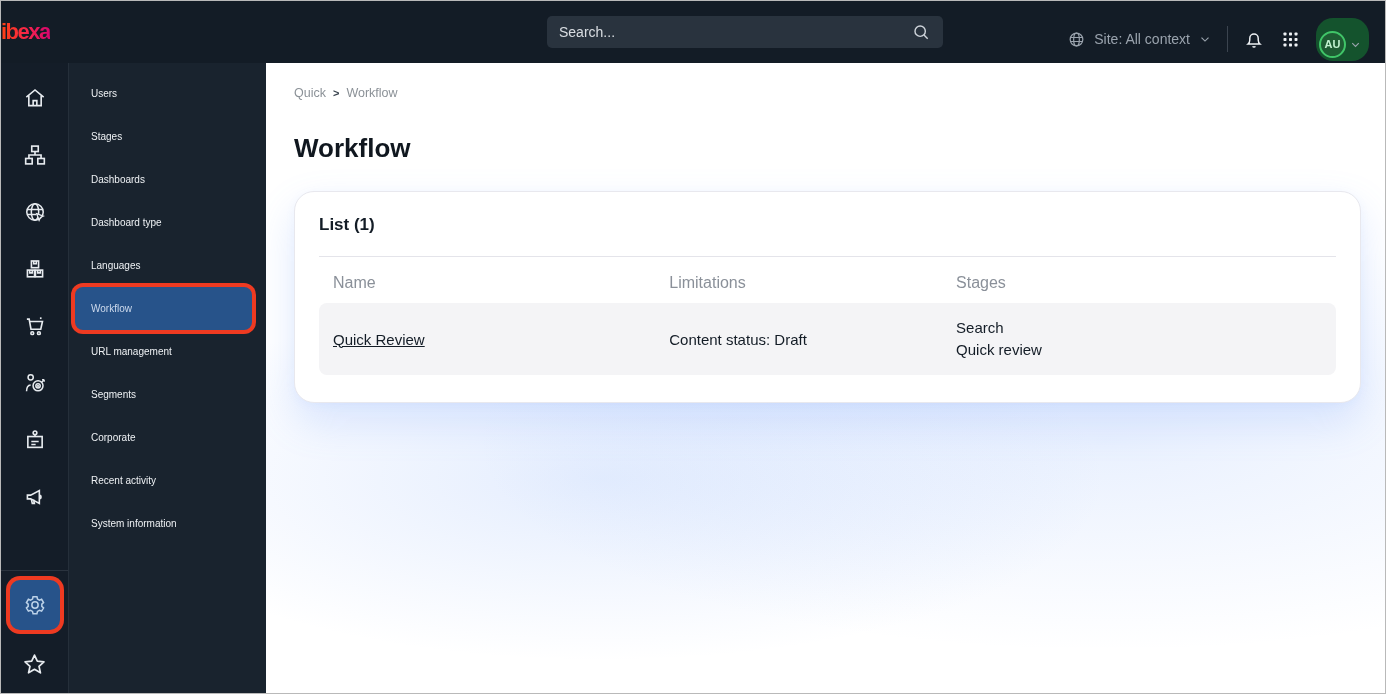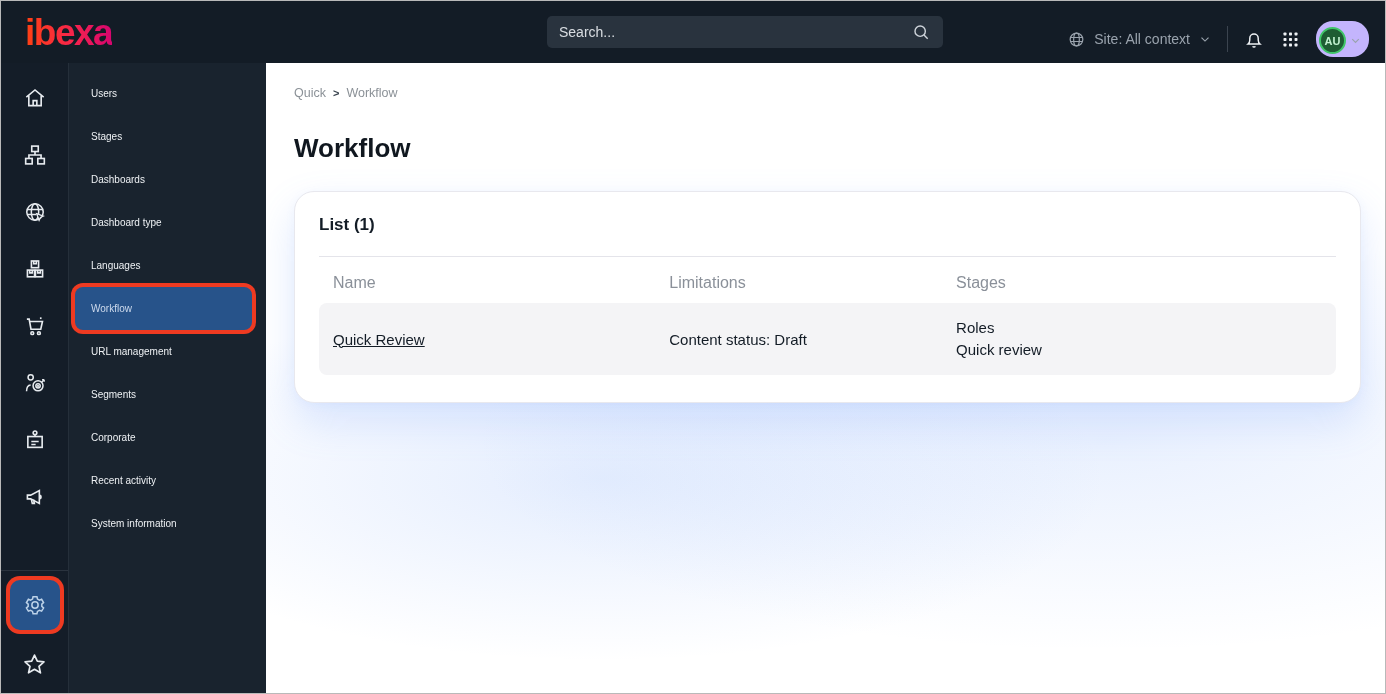--- a/index.html
+++ b/index.html
@@ -6,35 +6,35 @@
   html,body { background:#e9e9e9; }
   .frame {
     width:1386px; height:694px; margin:0 auto; position:relative;
     border:1px solid #b9b9b9; background:#fff; overflow:hidden;
     font-family:"Liberation Sans", sans-serif;
     display:flex; flex-direction:column;
   }
   
   .topbar { flex:0 0 62px; background:#131c26; position:relative; display:flex; align-items:center; }
   .logo {
-    margin-left:24px; font-size:37px; font-weight:800; letter-spacing:-1.5px; line-height:1;
+    margin-left:0; font-size:22px; font-weight:800; letter-spacing:-1.5px; line-height:1;
     background:linear-gradient(90deg,#ff4113 0%,#f7244c 55%,#d6056f 100%);
     -webkit-background-clip:text; background-clip:text; color:transparent; cursor:pointer;
   }
   .search {
     position:absolute; left:546px; top:15px; width:396px; height:32px;
     background:#29333e; border-radius:5px; display:flex; align-items:center; padding:0 12px;
   }
   .search input { flex:1; border:none; outline:none; background:transparent; color:#eef1f4; font-size:14px; font-family:inherit; }
   .search input::placeholder { color:#e2e6ea; opacity:.95; }
   .top-right { position:absolute; right:16px; top:0; height:76px; display:flex; align-items:center; gap:15px; }
   .site-context { display:flex; align-items:center; gap:8px; color:#9aa3ad; font-size:14px; cursor:pointer; }
   .v-divider { width:1px; height:26px; background:#3b444f; }
   .icon-btn { display:flex; align-items:center; justify-content:center; cursor:pointer; }
-  .avatar-pill { display:flex; align-items:center; gap:3px; background:#c4b5fd; border-radius:17px; padding:6px 7px 3px 3px; cursor:pointer; }
+  .avatar-pill { display:flex; align-items:center; gap:3px; background:#14532d; border-radius:17px; padding:13px 7px 3px 3px; cursor:pointer; }
   .avatar {
     width:27px; height:27px; border-radius:50%; background:#1e5c33; border:2px solid #40c568;
     color:#c2f1d0; font-size:11px; font-weight:700; display:flex; align-items:center; justify-content:center;
   }
   
   .body { flex:1; display:flex; min-height:0; }
   
   .rail { flex:0 0 67px; background:#141d28; display:flex; flex-direction:column; align-items:center; padding-top:6px; }
   .rail-item { height:57px; width:100%; display:flex; align-items:center; justify-content:center; cursor:pointer; }
   .rail-bottom { margin-top:auto; width:100%; }
@@ -259,21 +259,21 @@
           <div>Limitations</div>
           <div>Stages</div>
         </div>
 
         <div class="trow">
           <div class="cell cell-name">
             <a>Quick Review</a>
           </div>
           <div class="cell">Content status: Draft</div>
           <div class="cell stages">
-            <div>Roles</div>
+            <div>Search</div>
             <div>Quick review</div>
           </div>
         </div>
       </section>
     </main>
 
   </div>
 </div>
 
 </body></html>

